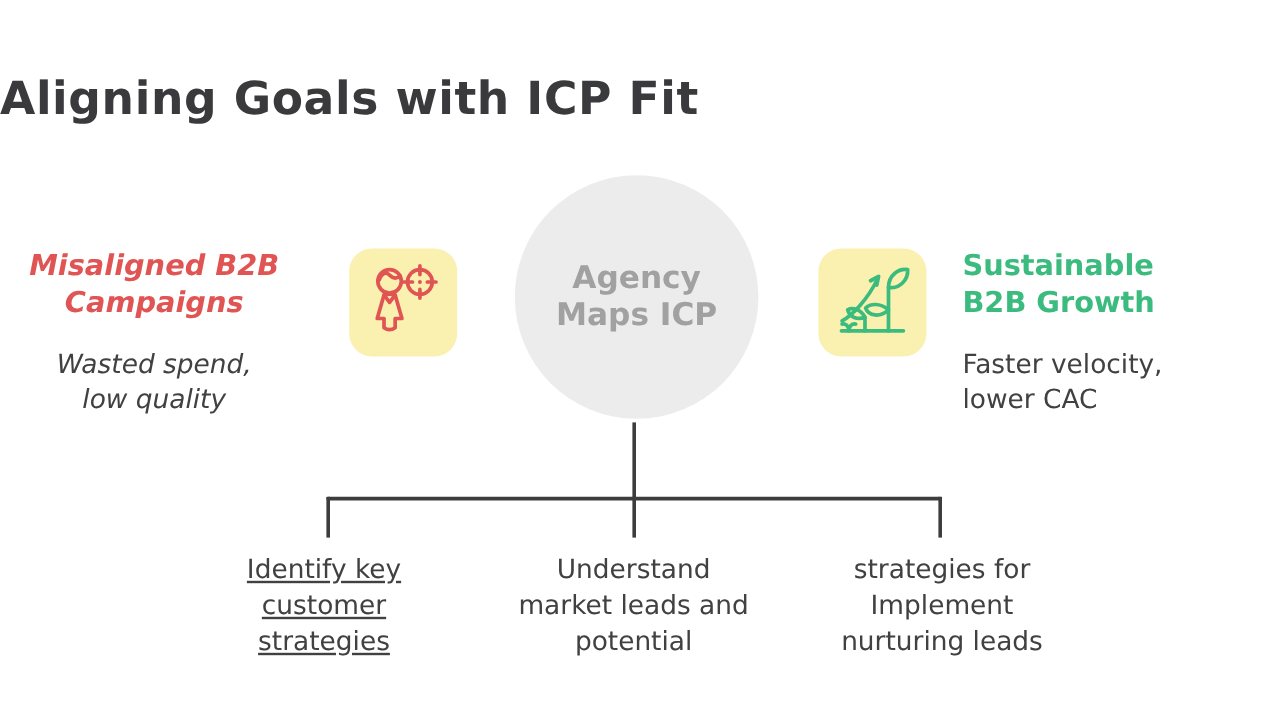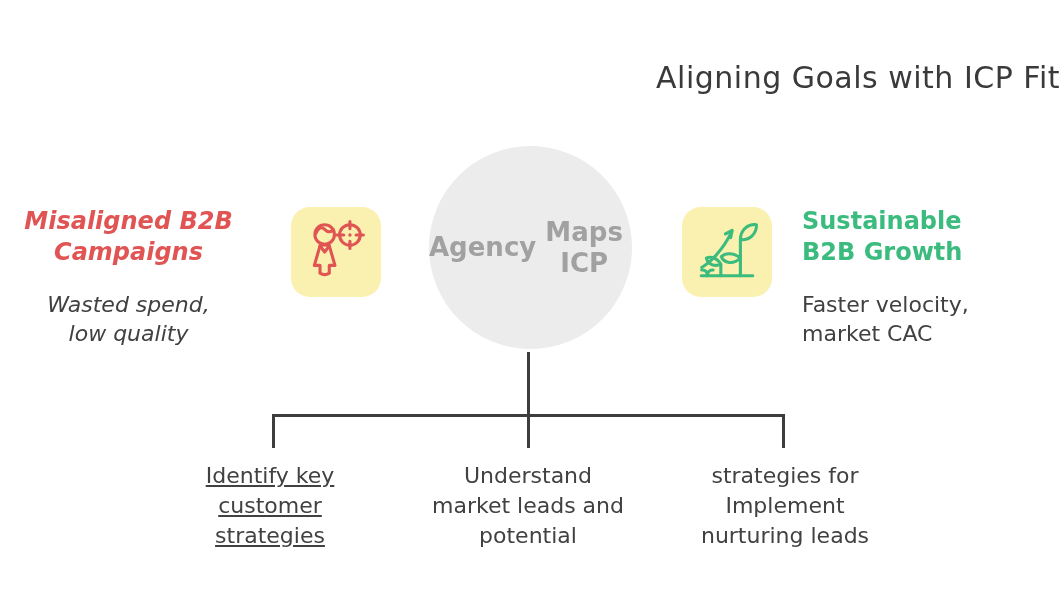--- a/index.html
+++ b/index.html
@@ -10,26 +10,26 @@
     --circle-text:#a1a1a1;
     --text-dark:#414141;
     --title-color:#3a3a3c;
     --line:#3d3d3d;
   }
   *{margin:0;padding:0;box-sizing:border-box;}
   html,body{width:1060px;height:604px;background:#ffffff;overflow:hidden;
     font-family:"DejaVu Sans","Liberation Sans",sans-serif;}
   .stage{position:relative;width:1060px;height:604px;background:#ffffff;}
 
-  .title{position:absolute;left:0;top:60px;width:1060px;text-align:right;
-    font-size:30px;font-weight:normal;color:var(--title-color);letter-spacing:.5px;}
+  .title{position:absolute;left:0;top:60px;width:1060px;text-align:left;
+    font-size:38px;font-weight:bold;color:var(--title-color);letter-spacing:.5px;}
 
   .circle{position:absolute;left:429px;top:146px;width:203px;height:203px;
     border-radius:50%;background:var(--circle-fill);
-    display:flex;flex-direction:row;align-items:center;justify-content:center;}
+    display:flex;flex-direction:column;align-items:center;justify-content:center;}
   .circle .line{font-size:26px;font-weight:bold;color:var(--circle-text);
     line-height:31px;text-align:center;}
 
   .icon-box{position:absolute;width:90px;height:90px;border-radius:19px;
     background:var(--yellow-box);display:flex;align-items:center;justify-content:center;}
   .icon-box.left{left:291px;top:207px;color:var(--red);}
   .icon-box.right{left:682px;top:207px;color:var(--green);}
   .icon-box svg{display:block;}
 
   .callout{position:absolute;top:206px;}
@@ -106,21 +106,21 @@
     </span>
   </div>
 
   <div class="callout right">
     <div class="heading">
       <div>Sustainable</div>
       <div>B2B Growth</div>
     </div>
     <div class="sub">
       <div>Faster velocity,</div>
-      <div>market CAC</div>
+      <div>lower CAC</div>
     </div>
   </div>
 
   <div class="conn v-top"></div>
   <div class="conn h-bar"></div>
   <div class="conn drop-l"></div>
   <div class="conn drop-c"></div>
   <div class="conn drop-r"></div>
 
   <div class="branch b0">

